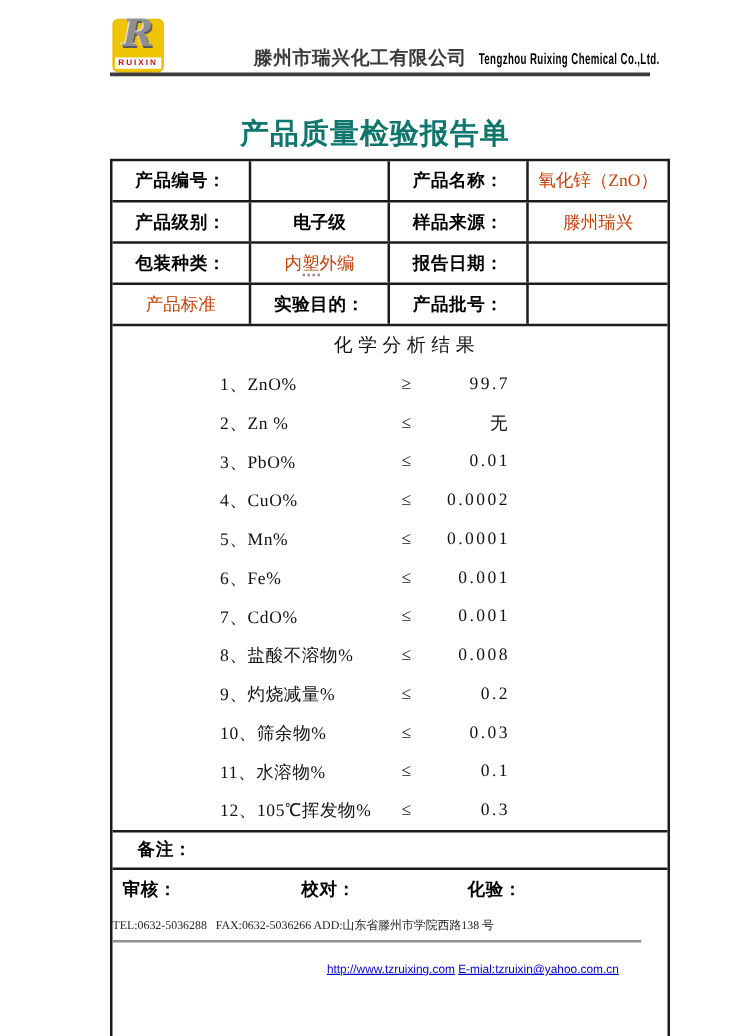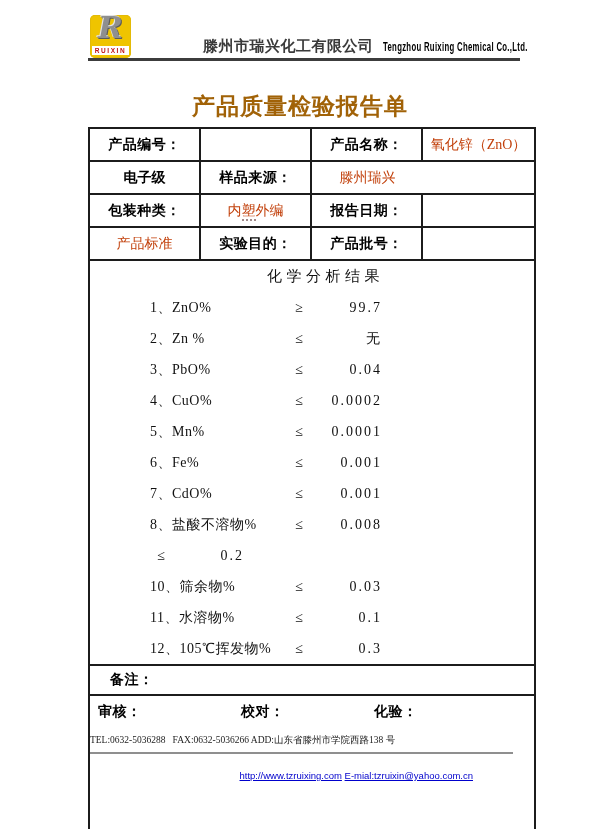--- a/index.html
+++ b/index.html
@@ -35,21 +35,21 @@
   .company-en {
     display:inline-block; margin-left:9px; font-family:"Liberation Sans", sans-serif;
     font-weight:bold; font-size:12.5px; color:#000;
     transform:scaleX(0.62); transform-origin:left center; letter-spacing:0.5px;
   }
   .header-rule { position:absolute; left:88px; top:58px; width:432px; height:2.5px; background:#3c3c3c; }
   
   .title {
     position:absolute; left:0; right:0; top:91px; text-align:center;
     font-family:"Liberation Sans", sans-serif; font-weight:bold; font-size:23px;
-    letter-spacing:1px; color:#a16207;
+    letter-spacing:1px; color:#0f766e;
   }
   
   .report-table {
     position:absolute; left:88px; top:127px; width:448px; height:778px;
     border:2px solid #1c1c1c; box-sizing:border-box; background:#fff;
   }
   .info-row {
     display:grid; grid-template-columns:1fr 1fr 1fr 1fr;
     height:33px; border-bottom:2px solid #1c1c1c; box-sizing:border-box;
   }
@@ -68,42 +68,42 @@
     position:absolute; left:calc(50% - 14px); bottom:5px; width:14px; height:0;
     border-bottom:2px dotted #a08a8a;
   }
   
   .chem { height:405px; border-bottom:2px solid #1c1c1c; box-sizing:border-box; }
   .chem-heading {
     height:31px; display:flex; align-items:center; justify-content:center;
     font-size:15px; letter-spacing:4.5px; color:#111;margin-left:27px;
   }
   .chem-row {
-    height:31px; display:flex; align-items:center; padding-left:60px; box-sizing:border-box;
+    height:31px; display:flex; align-items:center; padding-left:86px; box-sizing:border-box;
   }
   .chem-name { width:138px; font-size:14px; letter-spacing:0.5px; white-space:nowrap; }
   .chem-sym  { width:22px; text-align:center; font-size:14px; }
   .chem-val  { width:72px; text-align:right; font-size:14px; letter-spacing:2px; }
   
   .remark-row {
     height:30px; border-bottom:2px solid #1c1c1c; box-sizing:border-box;
     display:flex; align-items:center; padding-left:20px;
   }
   .signoff-row {
     height:31px; display:grid; grid-template-columns:143px 133px 1fr;
     align-items:center; padding-left:8px; box-sizing:border-box;
   }
   
   .footer-rule { position:absolute; left:90px; top:752px; width:423px; height:2px; background:#8f8f8f; }
   .footer-text {
     position:absolute; left:90px; top:734px; width:421px; text-align:left;
     font-family:Liberation Serif, serif; font-size:9.5px; color:#222; white-space:nowrap;
   }
   .footer-links {
-    position:absolute; left:76px; top:770px; width:397px; text-align:right;
+    position:absolute; left:98px; top:770px; width:397px; text-align:right;
     font-family:"Liberation Sans", sans-serif; font-size:9.5px; white-space:nowrap;
   }
   .footer-links a { color:#0000CC; text-decoration:underline; }
 </style>
 </head>
 <body>
 
 <div class="logo">
   <div class="logo-r">R</div>
   <div class="logo-band">
@@ -129,20 +129,23 @@
     <div class="cell vline">
         <span class="lab">产品名称：</span>
       </div>
     <div class="cell">
         <span class="val">氧化锌（ZnO）</span>
       </div>
   </div>
 
   <div class="info-row">
     <div class="cell vline">
+        <span class="lab">产品级别：</span>
+      </div>
+    <div class="cell vline">
         <span class="val hei">电子级</span>
       </div>
     <div class="cell vline">
         <span class="lab">样品来源：</span>
       </div>
     <div class="cell">
         <span class="val">滕州瑞兴</span>
       </div>
   </div>
 
@@ -186,21 +189,21 @@
       <span class="chem-val">99.7</span>
     </div>
     <div class="chem-row">
       <span class="chem-name">2、Zn %</span>
       <span class="chem-sym">≤</span>
       <span class="chem-val">无</span>
     </div>
     <div class="chem-row">
       <span class="chem-name">3、PbO%</span>
       <span class="chem-sym">≤</span>
-      <span class="chem-val">0.04</span>
+      <span class="chem-val">0.01</span>
     </div>
     <div class="chem-row">
       <span class="chem-name">4、CuO%</span>
       <span class="chem-sym">≤</span>
       <span class="chem-val">0.0002</span>
     </div>
     <div class="chem-row">
       <span class="chem-name">5、Mn%</span>
       <span class="chem-sym">≤</span>
       <span class="chem-val">0.0001</span>
@@ -214,20 +217,21 @@
       <span class="chem-name">7、CdO%</span>
       <span class="chem-sym">≤</span>
       <span class="chem-val">0.001</span>
     </div>
     <div class="chem-row">
       <span class="chem-name">8、盐酸不溶物%</span>
       <span class="chem-sym">≤</span>
       <span class="chem-val">0.008</span>
     </div>
     <div class="chem-row">
+      <span class="chem-name">9、灼烧减量%</span>
       <span class="chem-sym">≤</span>
       <span class="chem-val">0.2</span>
     </div>
     <div class="chem-row">
       <span class="chem-name">10、筛余物%</span>
       <span class="chem-sym">≤</span>
       <span class="chem-val">0.03</span>
     </div>
     <div class="chem-row">
       <span class="chem-name">11、水溶物%</span>

